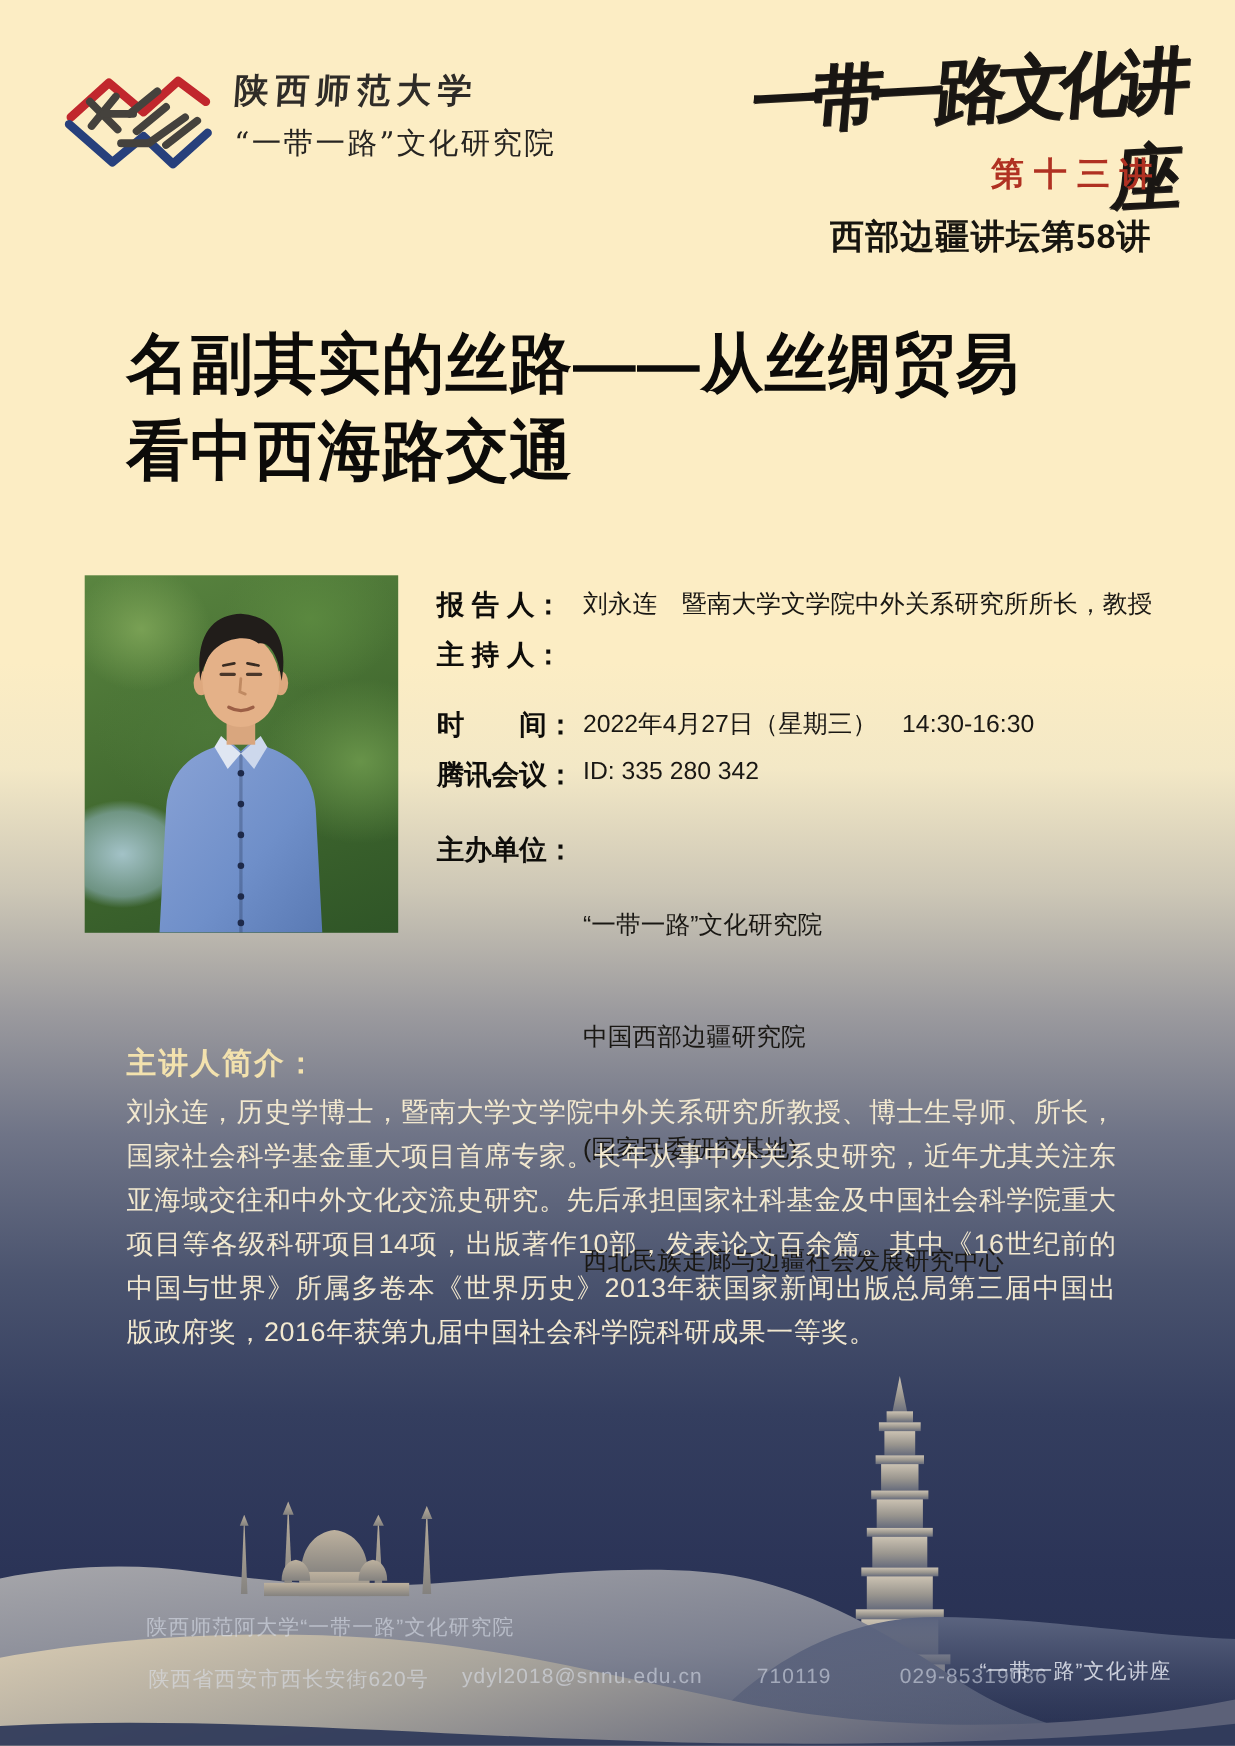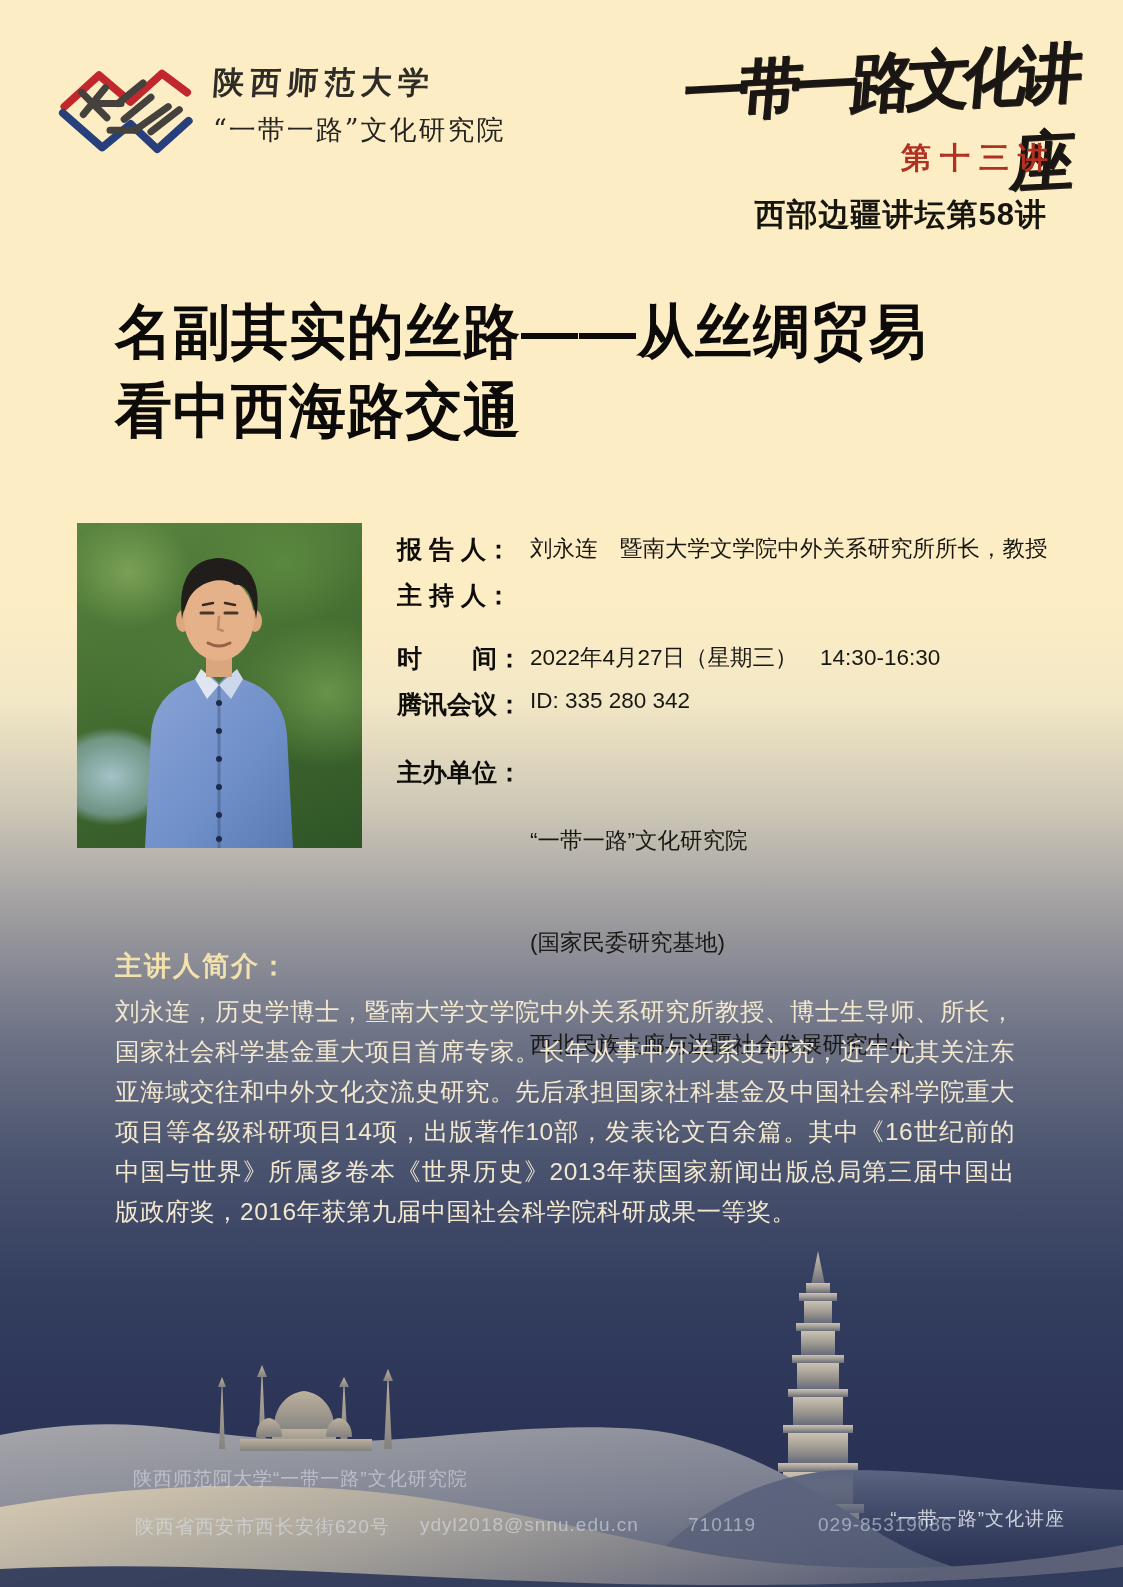--- a/index.html
+++ b/index.html
@@ -162,20 +162,21 @@
   </div>
   <div class="irow">
     <span class="ilabel">腾讯会议：</span>
     <span class="ivalue">ID: 335 280 342</span>
   </div>
   <div class="gap2"></div>
   <div class="irow org-col">
     <span class="ilabel">主办单位：</span>
     <span class="ivalue">
       <div>“一带一路”文化研究院</div>
+      <div>中国西部边疆研究院</div>
       <div>(国家民委研究基地)</div>
       <div>西北民族走廊与边疆社会发展研究中心</div>
     </span>
   </div>
 </div>
 
 <div class="abs intro-head">主讲人简介：</div>
 <div class="abs intro-body">刘永连，历史学博士，暨南大学文学院中外关系研究所教授、博士生导师、所长，国家社会科学基金重大项目首席专家。长年从事中外关系史研究，近年尤其关注东亚海域交往和中外文化交流史研究。先后承担国家社科基金及中国社会科学院重大项目等各级科研项目14项，出版著作10部，发表论文百余篇。其中《16世纪前的中国与世界》所属多卷本《世界历史》2013年获国家新闻出版总局第三届中国出版政府奖，2016年获第九届中国社会科学院科研成果一等奖。</div>
 
 <svg class="abs scene" viewBox="0 0 1123 360">

